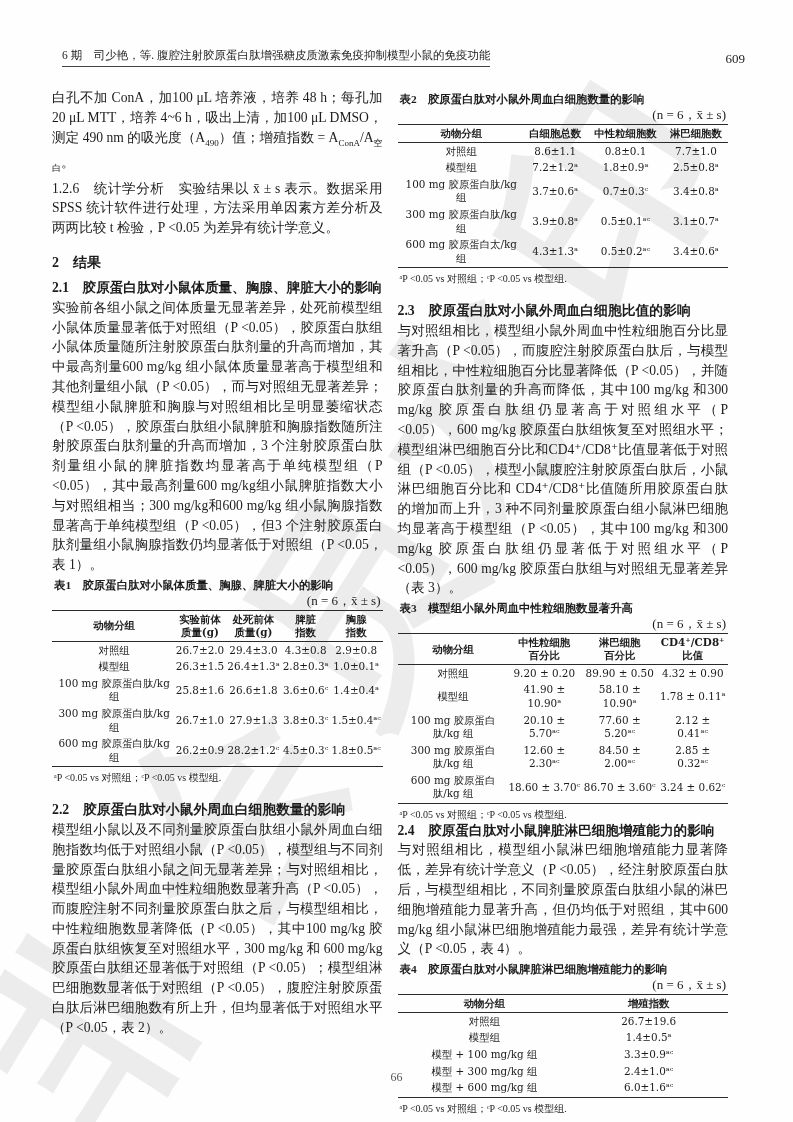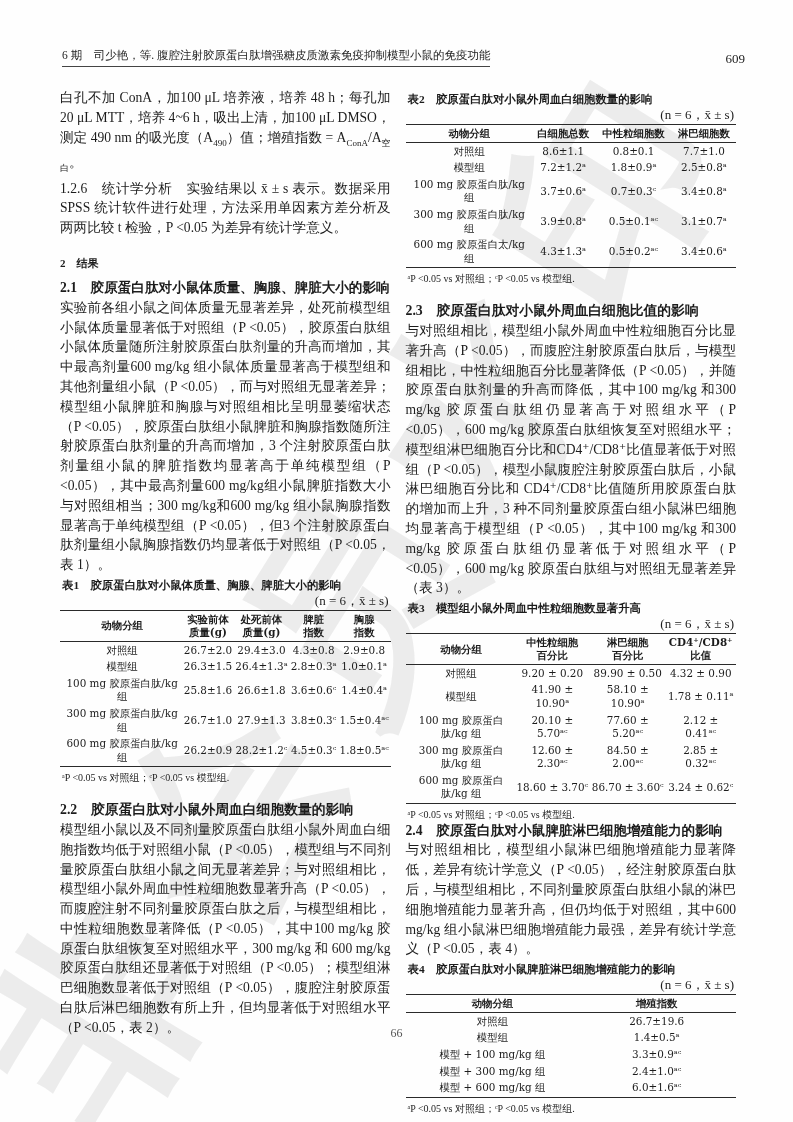--- a/index.html
+++ b/index.html
@@ -17,25 +17,25 @@
   }
   
   .pghead{
     position:absolute;top:48px;left:62px;right:48px;z-index:2;
     display:flex;justify-content:space-between;align-items:flex-end;
     font-size:11.5px;
   }
   .running-head{border-bottom:1px solid #444;padding-bottom:3px;}
   .pgnum-top{font-size:13px;}
   
-  .columns{position:absolute;top:88px;left:60px;width:676px;display:flex;gap:15px;z-index:1;}
+  .columns{position:absolute;top:88px;left:52px;width:676px;display:flex;gap:15px;z-index:1;}
   .col{width:330.5px;}
   p.body{margin:0;font-size:13.6px;line-height:19.8px;text-align:justify;}
   sub.frm{font-size:9px;}
-  .h-sec{margin:14px 0 4px 0;font-size:11px;font-weight:700;line-height:22px;}
+  .h-sec{margin:14px 0 4px 0;font-size:14px;font-weight:700;line-height:22px;}
   .h-run{font-weight:700;}
   .h-block{margin:12px 0 0 0;font-size:13.8px;font-weight:700;line-height:20px;text-align:justify;}
   .p-after-h{margin-top:1px;}
   
   .tblwrap{margin-top:3px;}
   .tbl-title{font-size:11.4px;font-weight:700;margin:0 0 1px 2px;line-height:15px;}
   .tbl-note{font-size:13px;text-align:right;margin:0 2px 2px 0;line-height:14px;}
   table.tbl{
     width:100%;border-collapse:collapse;
     border-top:1.5px solid #2a2a2a;border-bottom:1.5px solid #2a2a2a;
@@ -43,21 +43,21 @@
   }
   table.tbl thead th{
     border-bottom:.9px solid #2a2a2a;font-weight:600;padding:2px 1px;line-height:13px;vertical-align:middle;
   }
   table.tbl td{padding:1.6px 1px;line-height:13.5px;vertical-align:middle;}
   table.tbl .c0{text-align:center;padding-left:3px;}
   table.tbl .cc{text-align:center;}
   .tw1 .c0{width:37%;} .tw2 .c0{width:38%;} .tw3 .c0{width:33%;} .tw4 .c0{width:52%;}
   .tbl-foot{font-size:10px;margin:4px 0 0 2px;line-height:13px;}
   
-  .pgfoot{position:absolute;top:1026px;left:0;width:100%;text-align:center;font-size:12px;color:#555;z-index:1;}
+  .pgfoot{position:absolute;top:1070px;left:0;width:100%;text-align:center;font-size:12px;color:#555;z-index:1;}
   .sp1{margin-top:16px;}
 </style>
 </head>
 <body>
 
 <div class="page">
 
   <div class="watermark">非会员水印</div>
 
   <div class="pghead">

